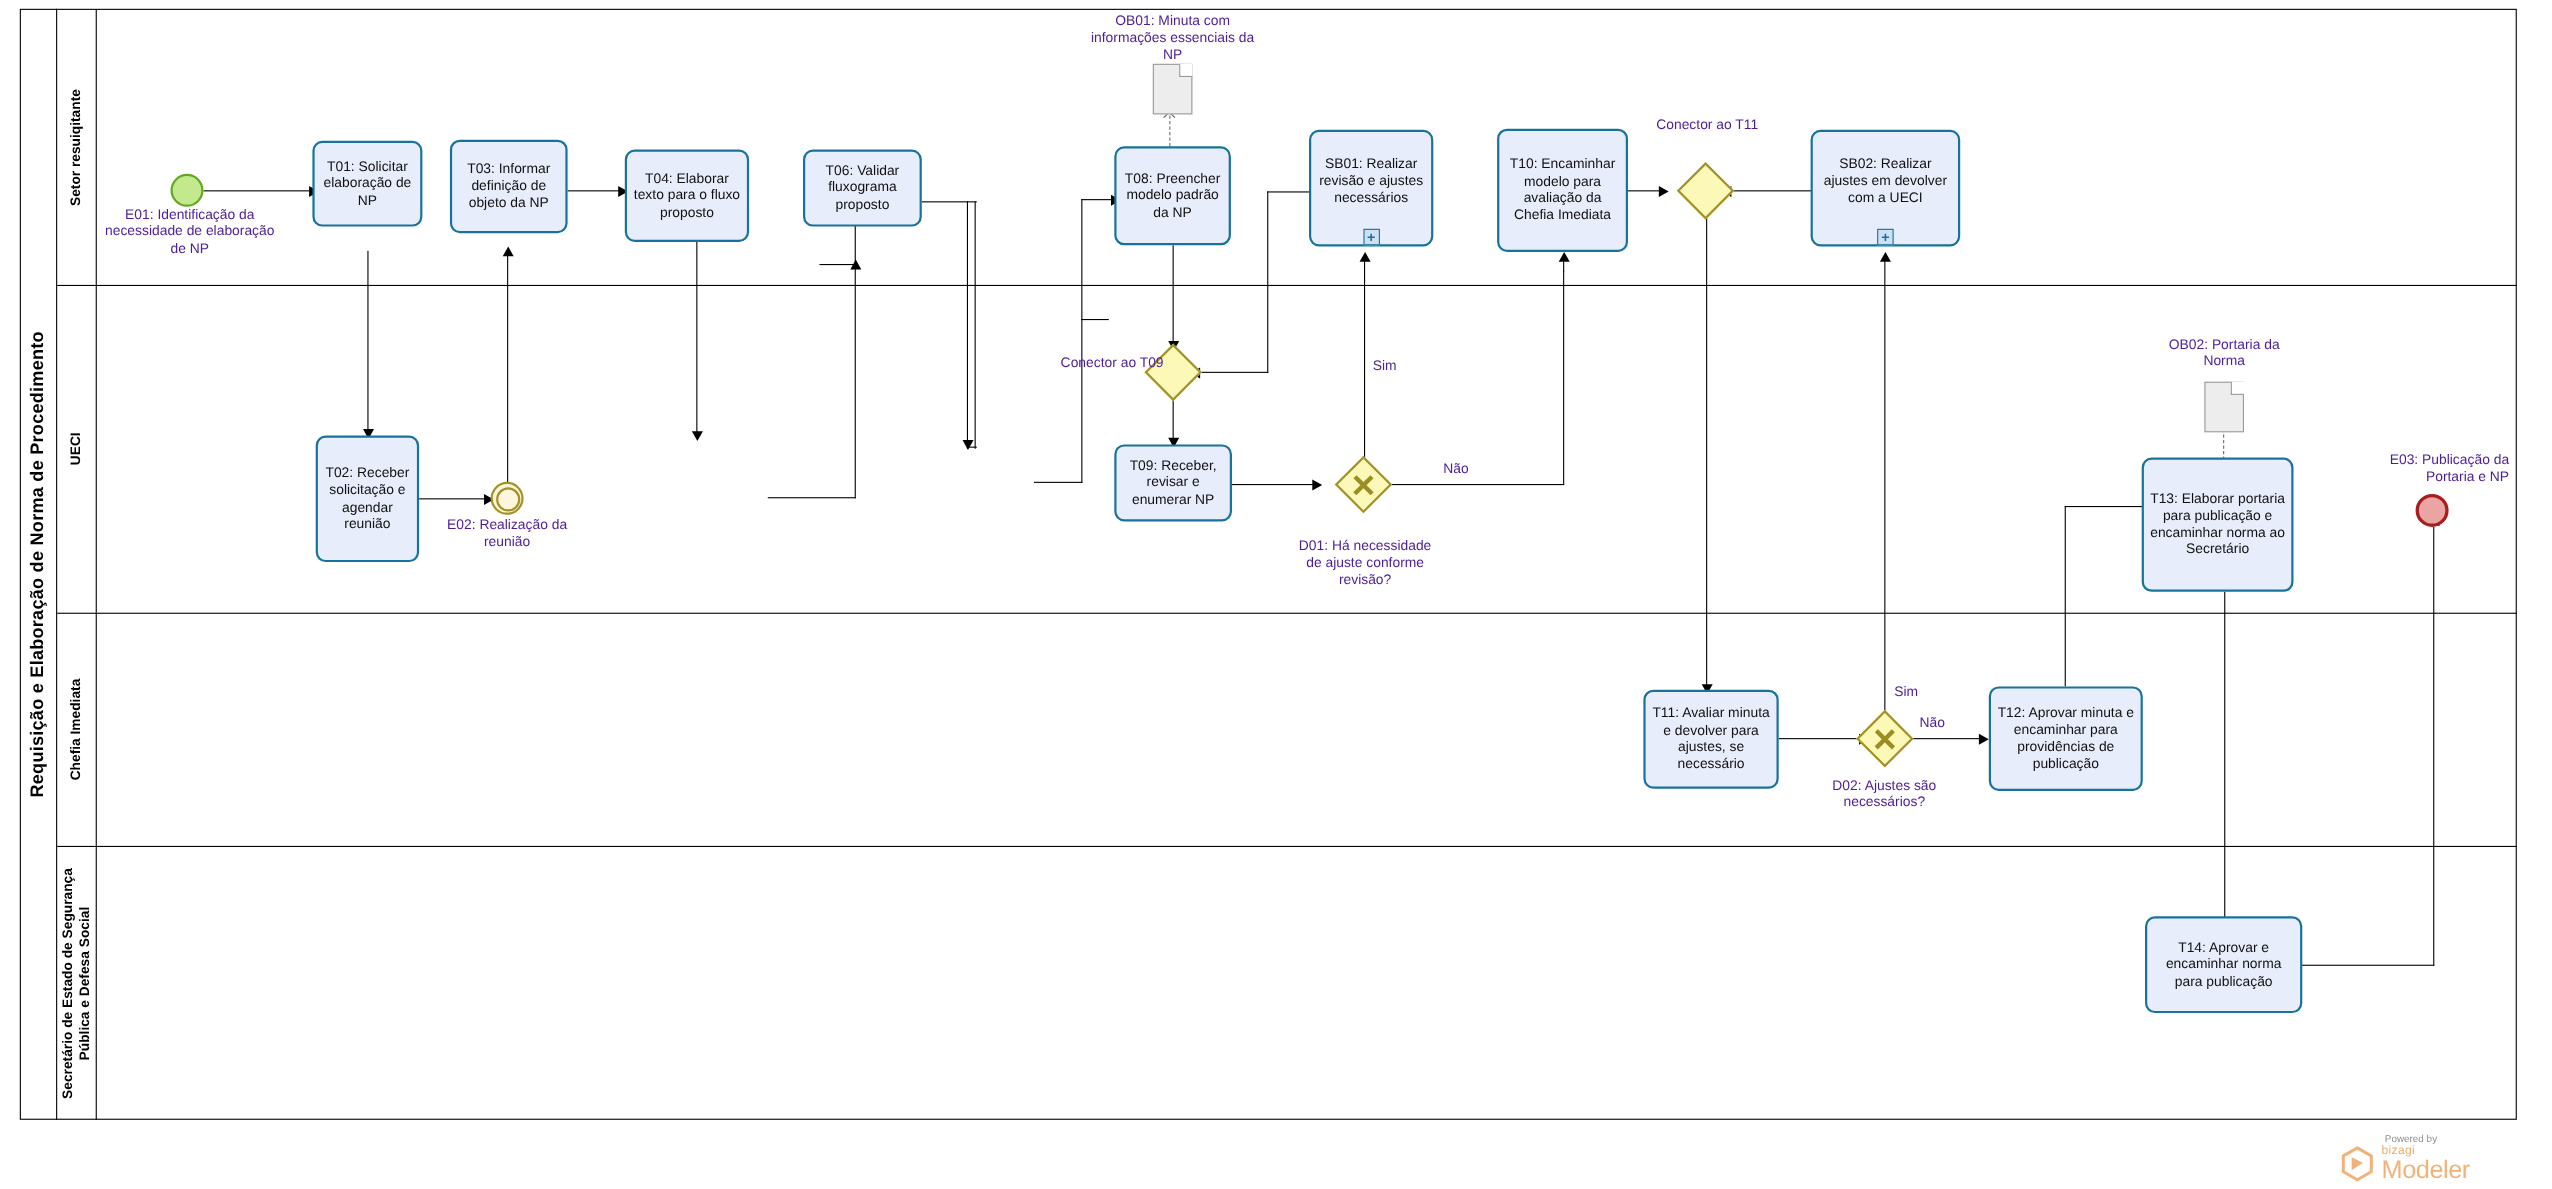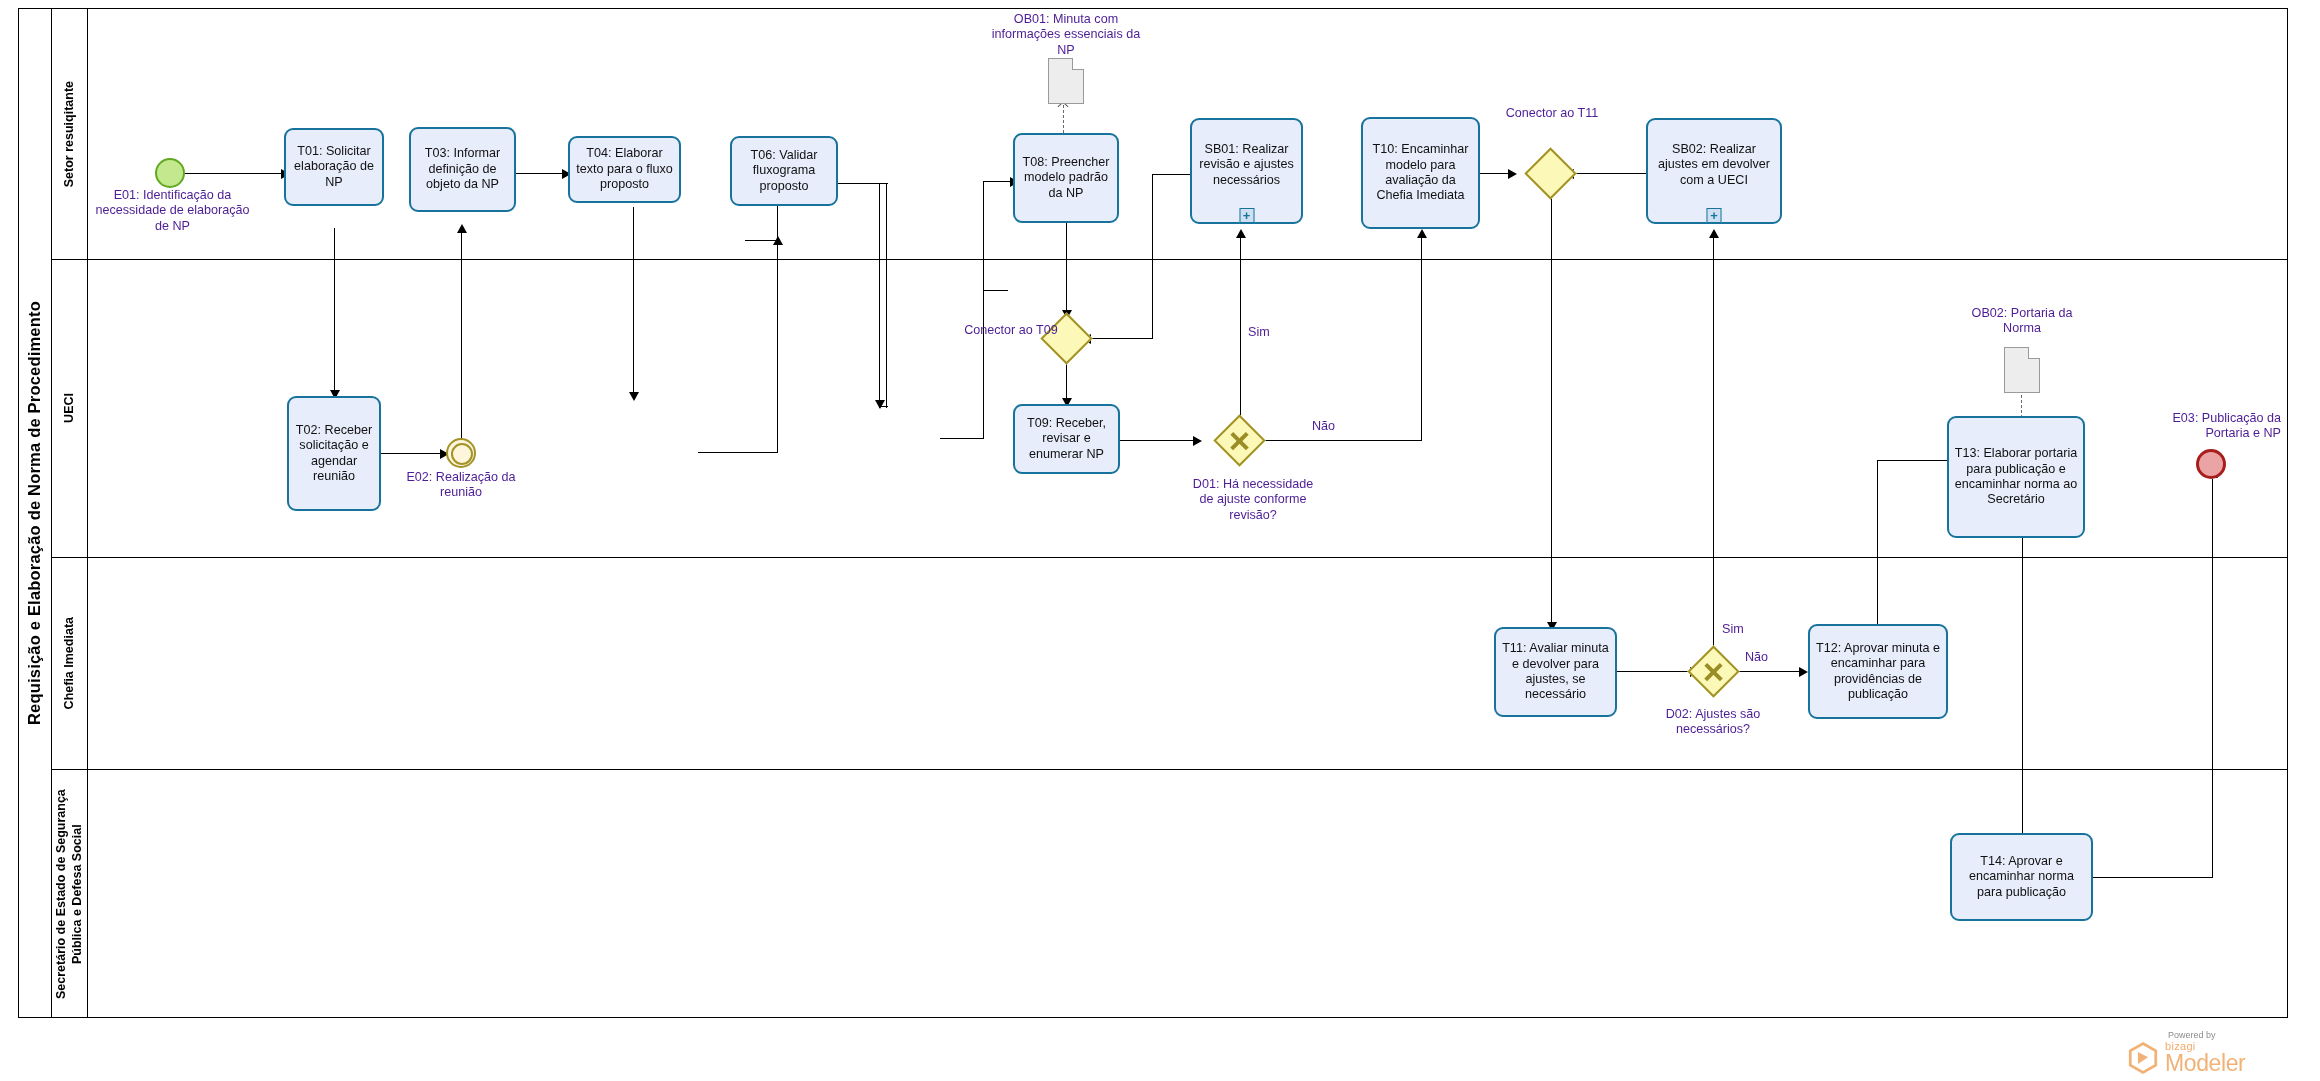--- a/index.html
+++ b/index.html
@@ -358,21 +358,21 @@
   <div class="lbl" style="left:90px;top:188px;width:165px;">E01: Identificação da necessidade de elaboração de NP</div>
 
   <div class="task" style="left:284px;top:128px;width:100px;height:78px;">
     <span>T01: Solicitar elaboração de NP</span>
   </div>
 
   <div class="task" style="left:409px;top:127px;width:107px;height:85px;">
     <span>T03: Informar definição de objeto da NP</span>
   </div>
 
-  <div class="task" style="left:568px;top:136px;width:113px;height:67px;justify-content:center;">
+  <div class="task" style="left:568px;top:136px;width:113px;height:84px;justify-content:center;">
     <span>T04: Elaborar texto para o fluxo proposto</span>
   </div>
 
   <div class="task" style="left:730px;top:136px;width:108px;height:70px;justify-content:flex-end;">
     <span>T06: Validar fluxograma proposto</span>
   </div>
 
   <div class="lbl" style="left:990px;top:12px;width:152px;">OB01: Minuta com informações essenciais da NP</div>
   <div class="dataobj" style="left:1048px;top:58px;"></div>
 
@@ -407,21 +407,21 @@
 
 
   <div class="lbl" style="left:964px;top:323px;width:94px;">Conector ao T09</div>
   <div class="gw" style="left:1048px;top:320px;"></div>
 
   <div class="task" style="left:1013px;top:404px;width:107px;height:70px;">
     <span>T09: Receber, revisar e enumerar NP</span>
   </div>
 
   <div class="gw gw-x" style="left:1221px;top:422px;"></div>
-  <div class="lbl" style="left:1175px;top:477px;width:132px;margin-left:12px;">D01: Há necessidade de ajuste conforme revisão?</div>
+  <div class="lbl" style="left:1175px;top:489px;width:132px;">D01: Há necessidade de ajuste conforme revisão?</div>
 
   <div class="lbl" style="left:1248px;top:325px;width:40px;text-align:left;">Sim</div>
   <div class="lbl" style="left:1312px;top:419px;width:40px;text-align:left;">Não</div>
 
   <div class="lbl" style="left:1958px;top:306px;width:128px;">OB02: Portaria da Norma</div>
   <div class="dataobj" style="left:2004px;top:347px;"></div>
 
   <div class="task" style="left:1947px;top:416px;width:138px;height:122px;">
     <span>T13: Elaborar portaria para publicação e encaminhar norma ao Secretário</span>
   </div>

